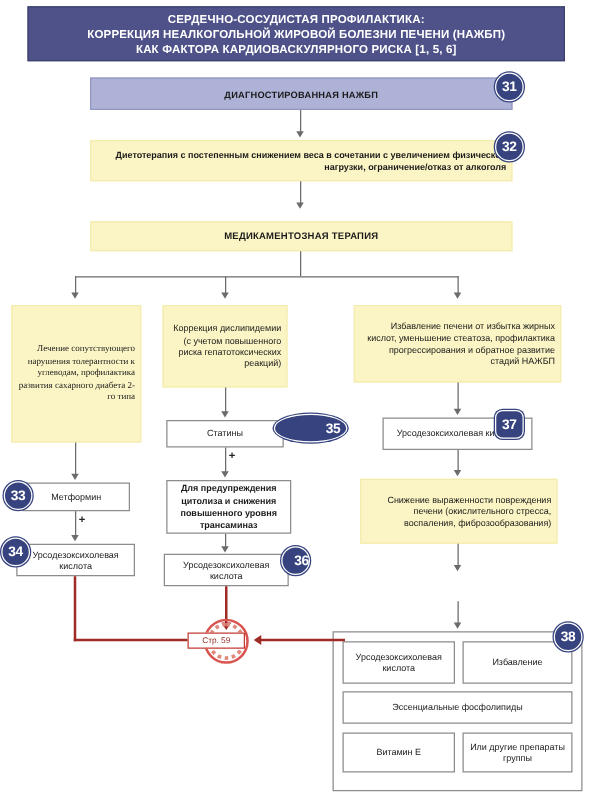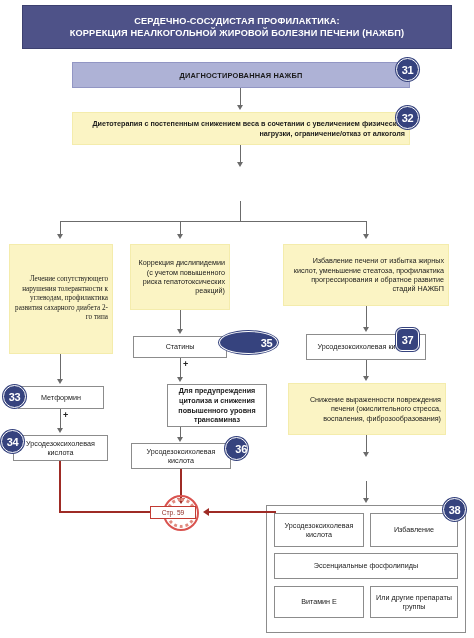--- a/index.html
+++ b/index.html
@@ -73,21 +73,20 @@
   .box-white {
     background: #ffffff;
     border: 1px solid #8c8c8c;
     font-size: 7.2px;
     line-height: 9.4px;
   }
   .box-white-bold {
     font-weight: bold;
     font-size: 7.2px;
     line-height: 9.6px;
-    margin-left: 34px;
   }
   .box-inner {
     padding: 2px 4px;
   }
 
   
   .group-box {
     position: absolute;
     box-sizing: border-box;
     background: #ffffff;
@@ -206,20 +205,21 @@
   }
 </style>
 </head>
 <body>
 
 <div id="page">
 
   <div class="header-banner">
     <div class="header-line">СЕРДЕЧНО-СОСУДИСТАЯ ПРОФИЛАКТИКА:</div>
     <div class="header-line">КОРРЕКЦИЯ НЕАЛКОГОЛЬНОЙ ЖИРОВОЙ БОЛЕЗНИ ПЕЧЕНИ (НАЖБП)</div>
+    <div class="header-line">КАК ФАКТОРА КАРДИОВАСКУЛЯРНОГО РИСКА [1, 5, 6]</div>
   </div>
 
   <div class="box box-purple" style="left:72px; top:62px; width:338px; height:26px;">
     <span class="box-inner">ДИАГНОСТИРОВАННАЯ НАЖБП</span>
   </div>
   <div class="marker" style="left:396px; top:58px;">
     <span>31</span>
   </div>
 
   <div class="conn conn-v" style="left:240px; top:88px; height:18px;"></div>
@@ -228,20 +228,23 @@
   <div class="box box-yellow box-yellow-bold" style="left:72px; top:112px; width:338px; height:33px;">
     <span class="box-inner">Диетотерапия с постепенным снижением веса в сочетании с увеличением физической нагрузки, ограничение/отказ от алкоголя</span>
   </div>
   <div class="marker" style="left:396px; top:106px;">
     <span>32</span>
   </div>
 
   <div class="conn conn-v" style="left:240px; top:145px; height:18px;"></div>
   <div class="arrow-down" style="left:237px; top:162px;"></div>
 
+  <div class="box box-yellow box-yellow-bold" style="left:72px; top:177px; width:338px; height:24px; font-size:7.6px; letter-spacing:0.2px;">
+    <span class="box-inner">МЕДИКАМЕНТОЗНАЯ ТЕРАПИЯ</span>
+  </div>
 
   <div class="conn conn-v" style="left:240px; top:201px; height:20px;"></div>
   <div class="conn conn-h" style="left:60px; top:221px; width:307px;"></div>
   <div class="conn conn-v" style="left:60px; top:221px; height:14px;"></div>
   <div class="conn conn-v" style="left:180px; top:221px; height:14px;"></div>
   <div class="conn conn-v" style="left:366px; top:221px; height:14px;"></div>
   <div class="arrow-down" style="left:57px; top:234px;"></div>
   <div class="arrow-down" style="left:177px; top:234px;"></div>
   <div class="arrow-down" style="left:363px; top:234px;"></div>
 

